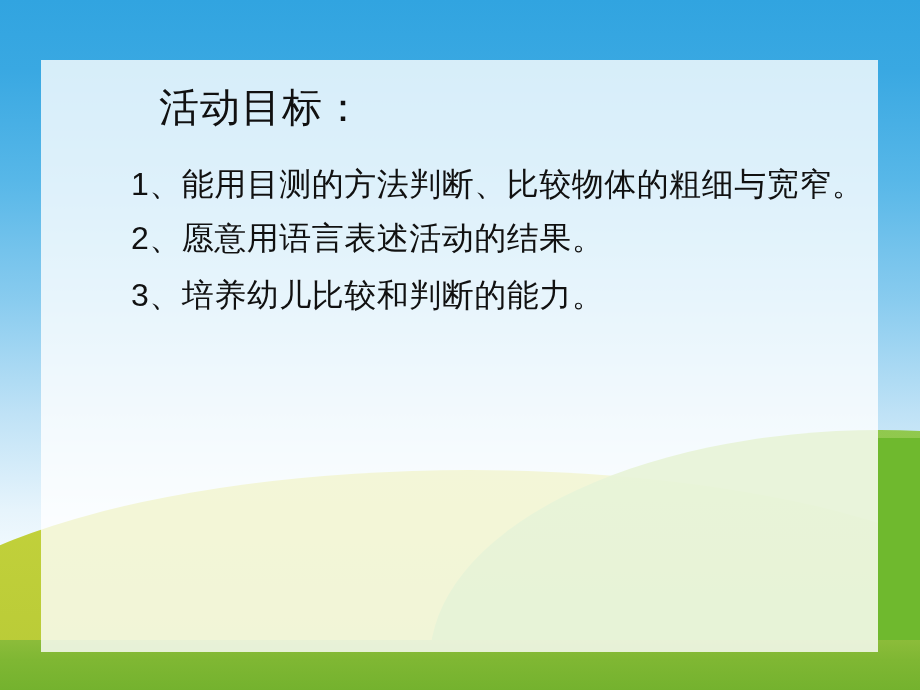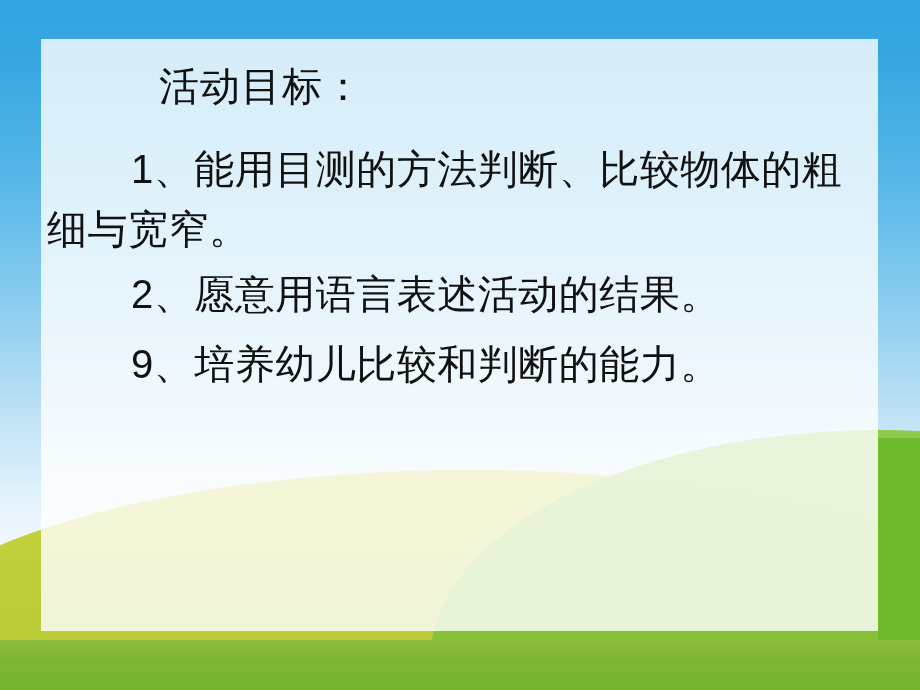--- a/index.html
+++ b/index.html
@@ -66,21 +66,21 @@
     height: 430px;
     border-radius: 50% 50% 0 0 / 230px 230px 0 0;
     background: linear-gradient(to bottom, #8cc63f 0%, #84c13a 40%, #78bb33 100%);
     opacity: 0.92;
   }
 
   
   .panel {
     position: absolute;
     left: 41px;
-    top: 39px;
+    top: 60px;
     width: 837px;
     height: 592px;
     background: rgba(255, 255, 255, 0.80);
     overflow: hidden;
   }
 
   .panel-body {
     position: absolute;
     left: 0; top: 0;
     width: 100%; height: 100%;
@@ -105,21 +105,21 @@
   .bullets {
     position: absolute;
     left: 0;
     top: 101px;
     width: 100%;
     padding: 0 6px 0 6px;
     box-sizing: border-box;
   }
 
   .bullet {
-    font-size: 40px;
+    font-size: 32px;
     line-height: 1.49;
     color: #111111;
     text-indent: 84px;
     letter-spacing: 0.5px;
     margin: 0 0 6px 0;
     word-break: break-all;
   }
 
   .bullet.b2 { text-indent: 84px; }
   .bullet.b3 { margin-top: 10px; text-indent: 84px; }
@@ -136,19 +136,19 @@
   <div class="bg-green-bottom"></div>
 
   <div class="panel">
     <div class="panel-body">
 
       <div class="slide-title">活动目标：</div>
 
       <div class="bullets">
         <p class="bullet b1">1、能用目测的方法判断、比较物体的粗细与宽窄。</p>
         <p class="bullet b2">2、愿意用语言表述活动的结果。</p>
-        <p class="bullet b3">9、培养幼儿比较和判断的能力。</p>
+        <p class="bullet b3">3、培养幼儿比较和判断的能力。</p>
       </div>
 
     </div>
   </div>
 
 </div>
 
 </body></html>

